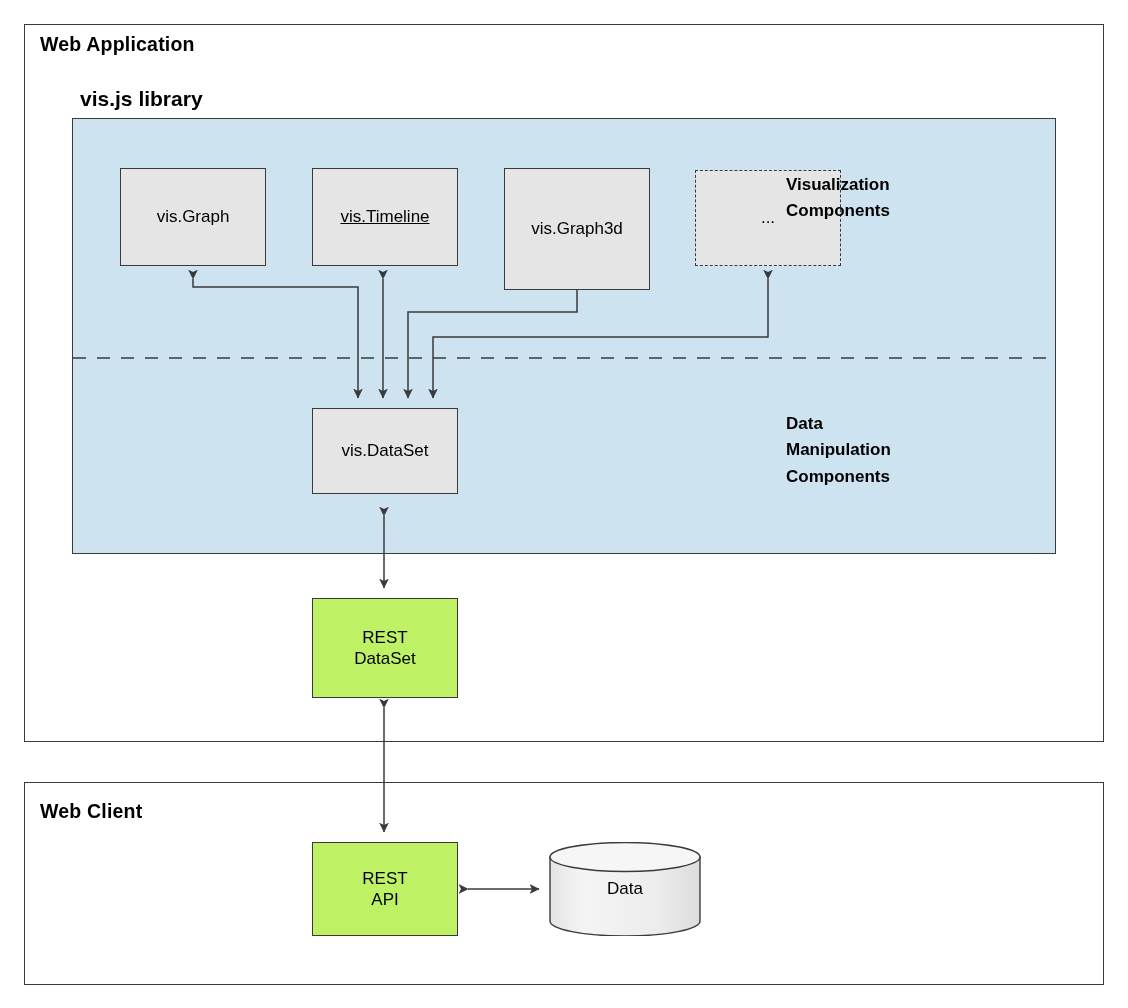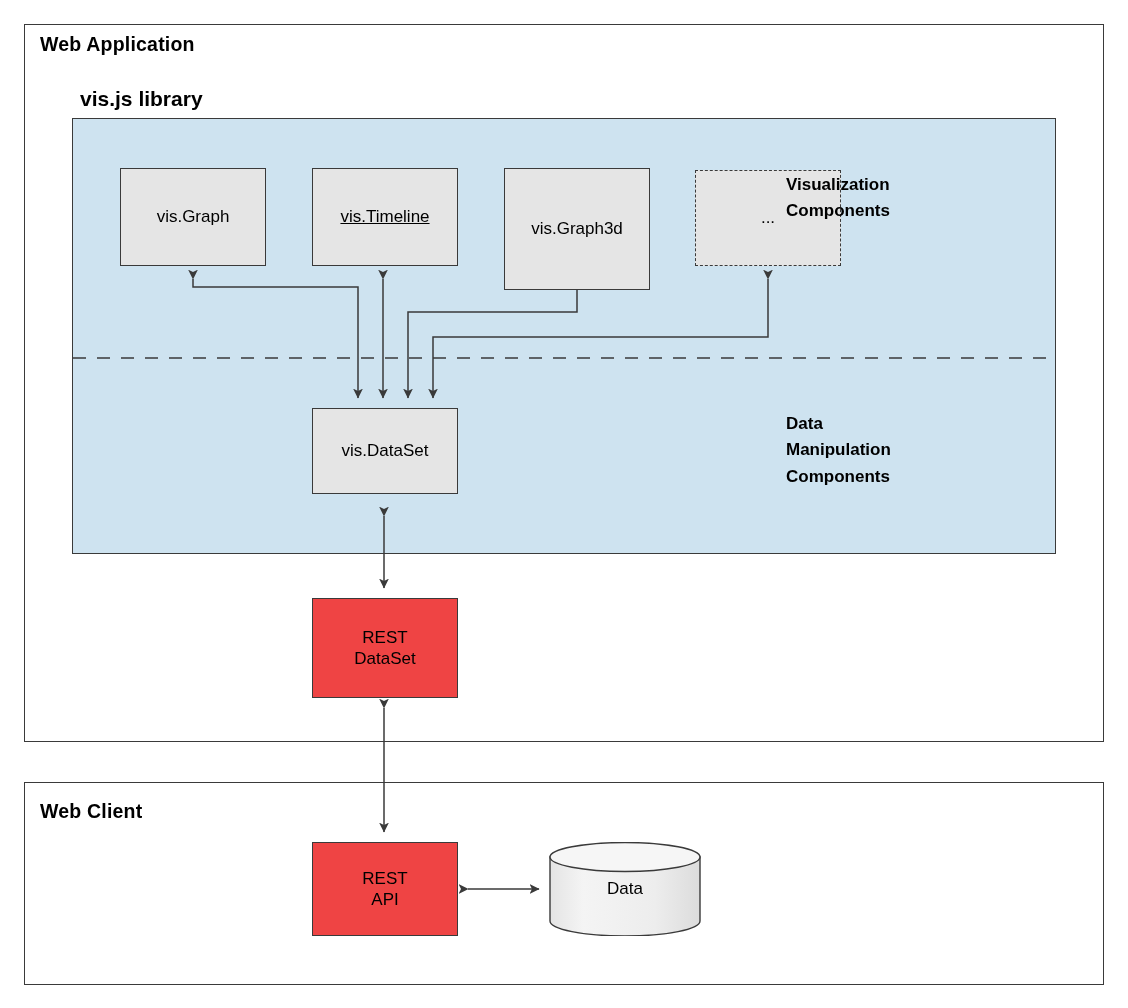--- a/index.html
+++ b/index.html
@@ -16,21 +16,21 @@
 
   #vis-lib-title{position:absolute;left:80px;top:87px;font-weight:bold;font-size:21px;}
 
   #vis-panel{position:absolute;left:72px;top:118px;width:984px;height:436px;
              background:#cee3f0;border:1.5px solid #3a3a3a;box-sizing:border-box;}
 
   .node{position:absolute;box-sizing:border-box;display:flex;align-items:center;
         justify-content:center;text-align:center;font-size:17px;line-height:1.25;
         background:#e5e5e5;border:1.4px solid #3a3a3a;}
   .node.dashed{border:1.7px dashed #3a3a3a;}
-  .node.grey{background:#ef4444;}
+  .node.grey{background:#bef264;}
 
   #node-vis-graph   {left:120px;top:168px;width:146px;height:98px;}
   #node-vis-timeline{left:312px;top:168px;width:146px;height:98px;text-decoration:underline;}
   #node-vis-graph3d {left:504px;top:168px;width:146px;height:122px;}
   #node-ellipsis    {left:695px;top:170px;width:146px;height:96px;}
   #node-vis-dataset {left:312px;top:408px;width:146px;height:86px;}
   #node-rest-client {left:312px;top:598px;width:146px;height:100px;}
   #node-rest-api    {left:312px;top:842px;width:146px;height:94px;}
 
   .layer-label{position:absolute;font-weight:bold;font-size:17px;line-height:1.55;

